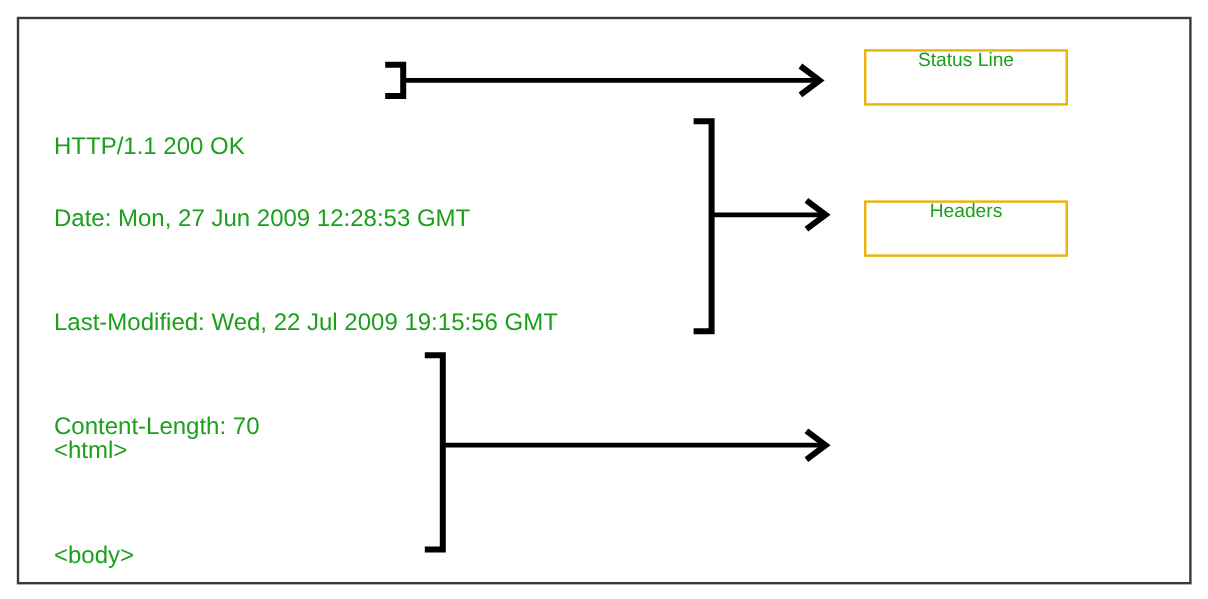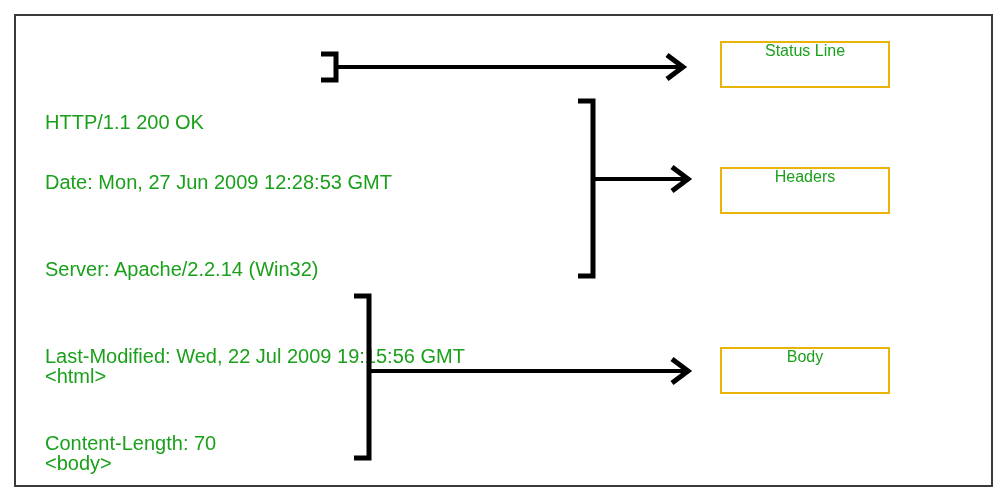--- a/index.html
+++ b/index.html
@@ -81,21 +81,20 @@
 <div id="canvas">
 
   <div class="frame"></div>
 
   <div class="code-block" id="status-line-block">
     <span class="code-line">HTTP/1.1 200 OK</span>
   </div>
 
   <div class="code-block" id="headers-block">
     <span class="code-line">Date: Mon, 27 Jun 2009 12:28:53 GMT</span>
-    <span class="code-line">Server: Apache/2.2.14 (Win32)</span>
     <span class="code-line">Last-Modified: Wed, 22 Jul 2009 19:15:56 GMT</span>
     <span class="code-line">Content-Length: 70</span>
     
     
   </div>
 
   <div class="code-block" id="body-block">
     <span class="code-line">&lt;html&gt;</span>
     <span class="code-line">&lt;body&gt;</span>
     
@@ -127,17 +126,14 @@
   </div>
 
   <div class="label-box" id="box-status-line">
     <span>Status Line</span>
   </div>
 
   <div class="label-box" id="box-headers">
     <span>Headers</span>
   </div>
 
-  <div class="label-box" id="box-body">
-    <span>Body</span>
-  </div>
 
 </div>
 
 </body></html>

